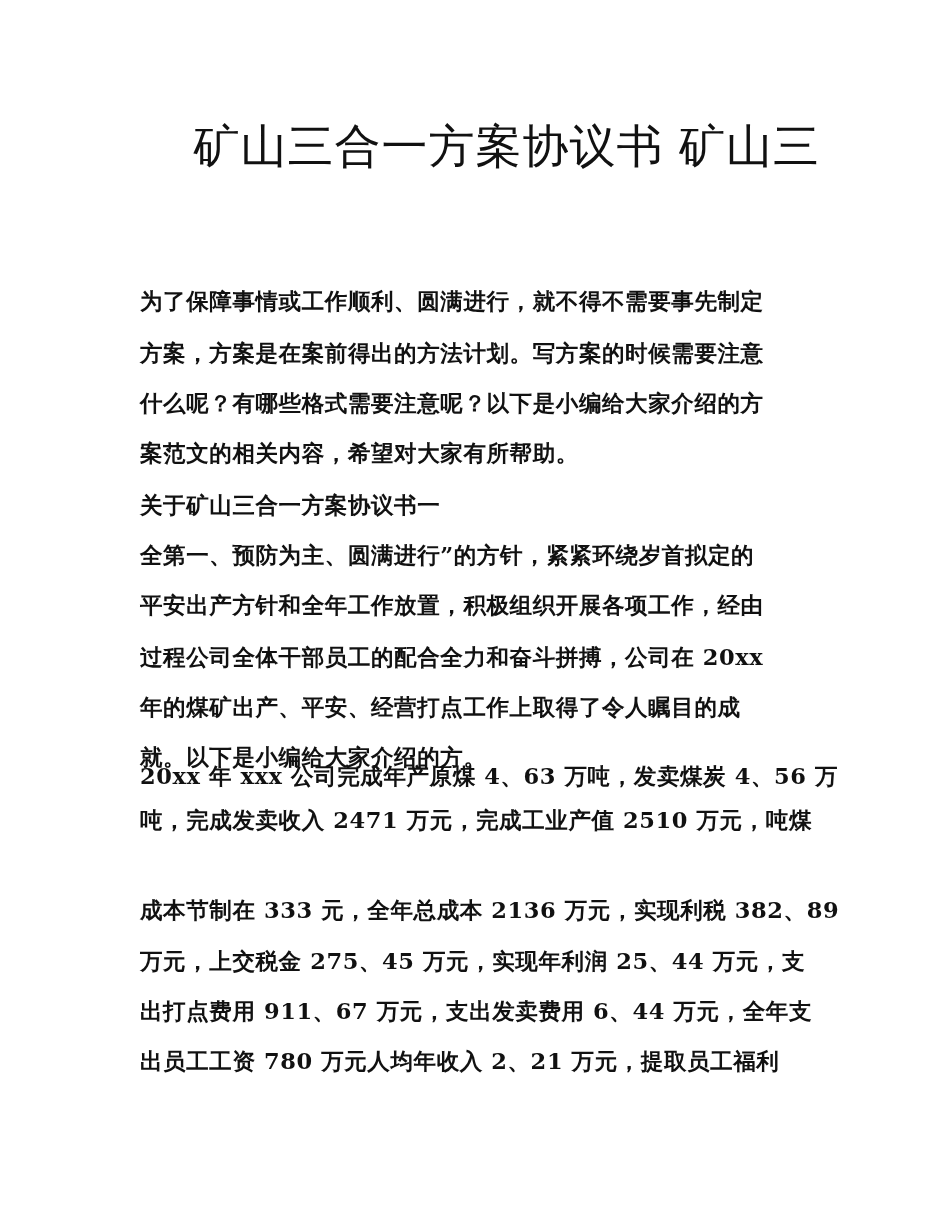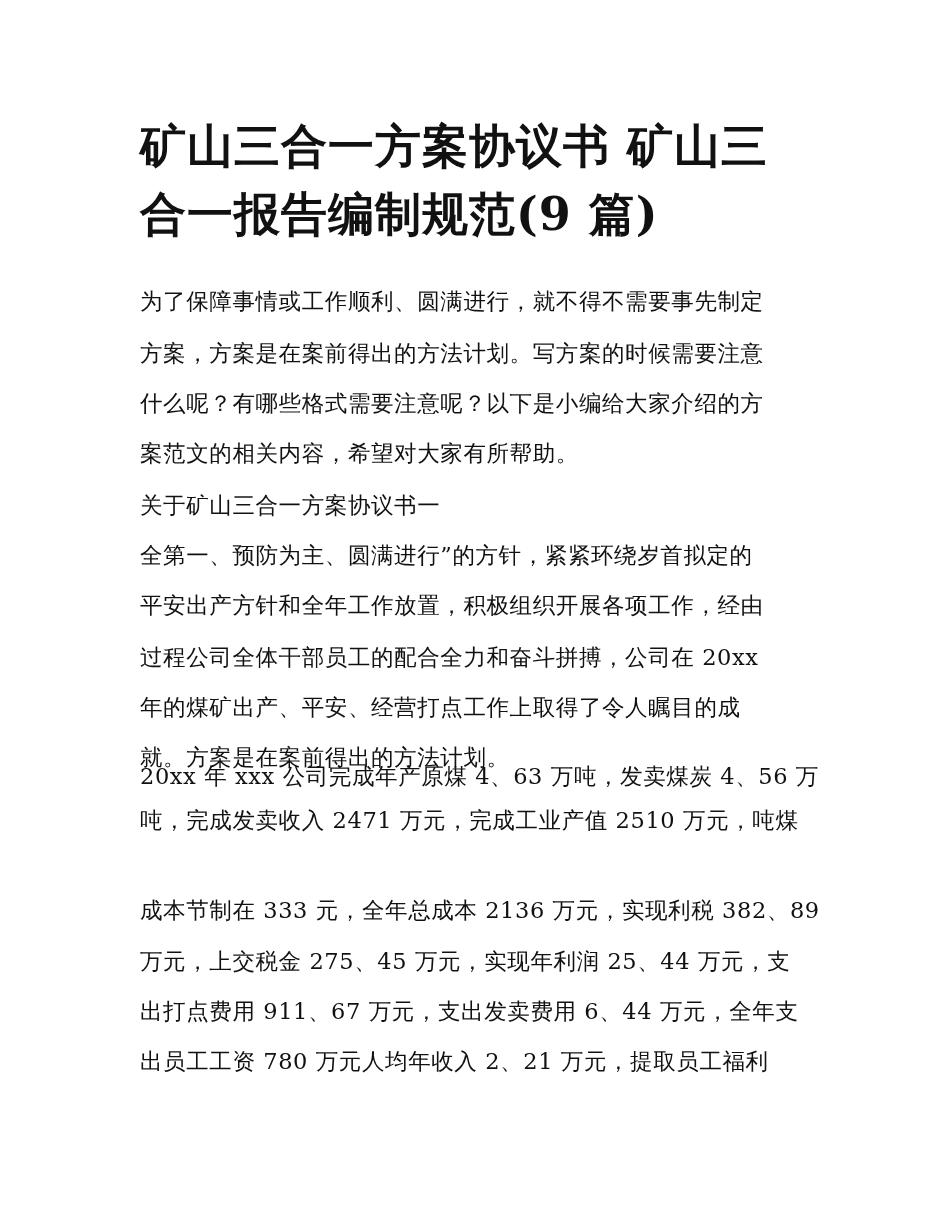--- a/index.html
+++ b/index.html
@@ -21,57 +21,58 @@
       top: 0;
       width: 680px;
     }
     .title {
       position: absolute;
       left: 0;
       top: 112px;
       width: 680px;
       font-size: 46px;
       line-height: 68px;
-      font-weight: bold;
+      font-weight: normal;
       letter-spacing: 1px;
       margin: 0;
+      text-align: right;
     }
     .line {
       position: absolute;
       left: 0;
       font-size: 22.5px;
       line-height: 30px;
       white-space: nowrap;
       letter-spacing: 0.6px;
+      font-weight: bold;
     }
   </style>
 </head>
 <body>
 
 <div class="page">
   <h1 class="title">
     <div>矿山三合一方案协议书 矿山三</div>
-    <div>合一报告编制规范(9 篇)</div>
   </h1>
 
   <div>
     <div class="line" style="top:286px">为了保障事情或工作顺利、圆满进行，就不得不需要事先制定</div>
     <div class="line" style="top:338px">方案，方案是在案前得出的方法计划。写方案的时候需要注意</div>
     <div class="line" style="top:388px">什么呢？有哪些格式需要注意呢？以下是小编给大家介绍的方</div>
     <div class="line" style="top:438px">案范文的相关内容，希望对大家有所帮助。</div>
   </div>
 
   <div class="line" style="top:490px">关于矿山三合一方案协议书一</div>
 
   <div>
     <div class="line" style="top:540px">全第一、预防为主、圆满进行”的方针，紧紧环绕岁首拟定的</div>
     <div class="line" style="top:590px">平安出产方针和全年工作放置，积极组织开展各项工作，经由</div>
     <div class="line" style="top:642px">过程公司全体干部员工的配合全力和奋斗拼搏，公司在 20xx</div>
     <div class="line" style="top:692px">年的煤矿出产、平安、经营打点工作上取得了令人瞩目的成</div>
-    <div class="line" style="top:742px">就。方案是在案前得出的方法计划。</div>
+    <div class="line" style="top:742px">就。以下是小编给大家介绍的方。</div>
   </div>
 
   <div>
     <div class="line" style="top:761px">20xx 年 xxx 公司完成年产原煤 4、63 万吨，发卖煤炭 4、56 万</div>
     <div class="line" style="top:805px">吨，完成发卖收入 2471 万元，完成工业产值 2510 万元，吨煤</div>
     <div class="line" style="top:895px">成本节制在 333 元，全年总成本 2136 万元，实现利税 382、89</div>
     <div class="line" style="top:946px">万元，上交税金 275、45 万元，实现年利润 25、44 万元，支</div>
     <div class="line" style="top:996px">出打点费用 911、67 万元，支出发卖费用 6、44 万元，全年支</div>
     <div class="line" style="top:1046px">出员工工资 780 万元人均年收入 2、21 万元，提取员工福利</div>
   </div>

